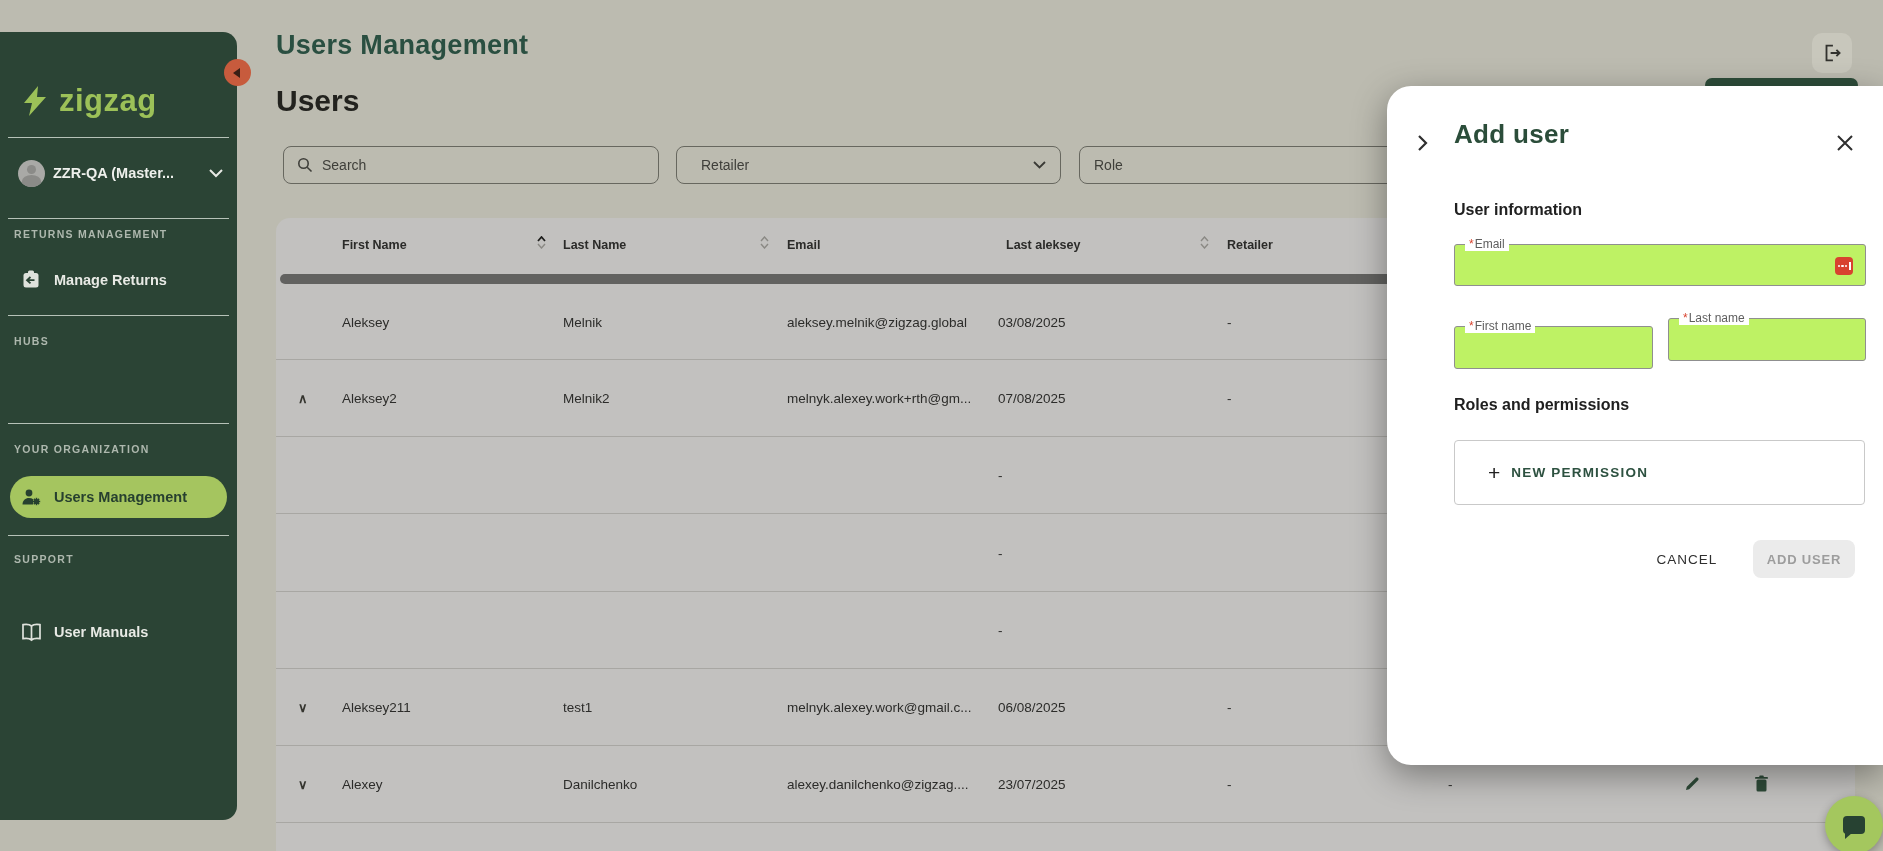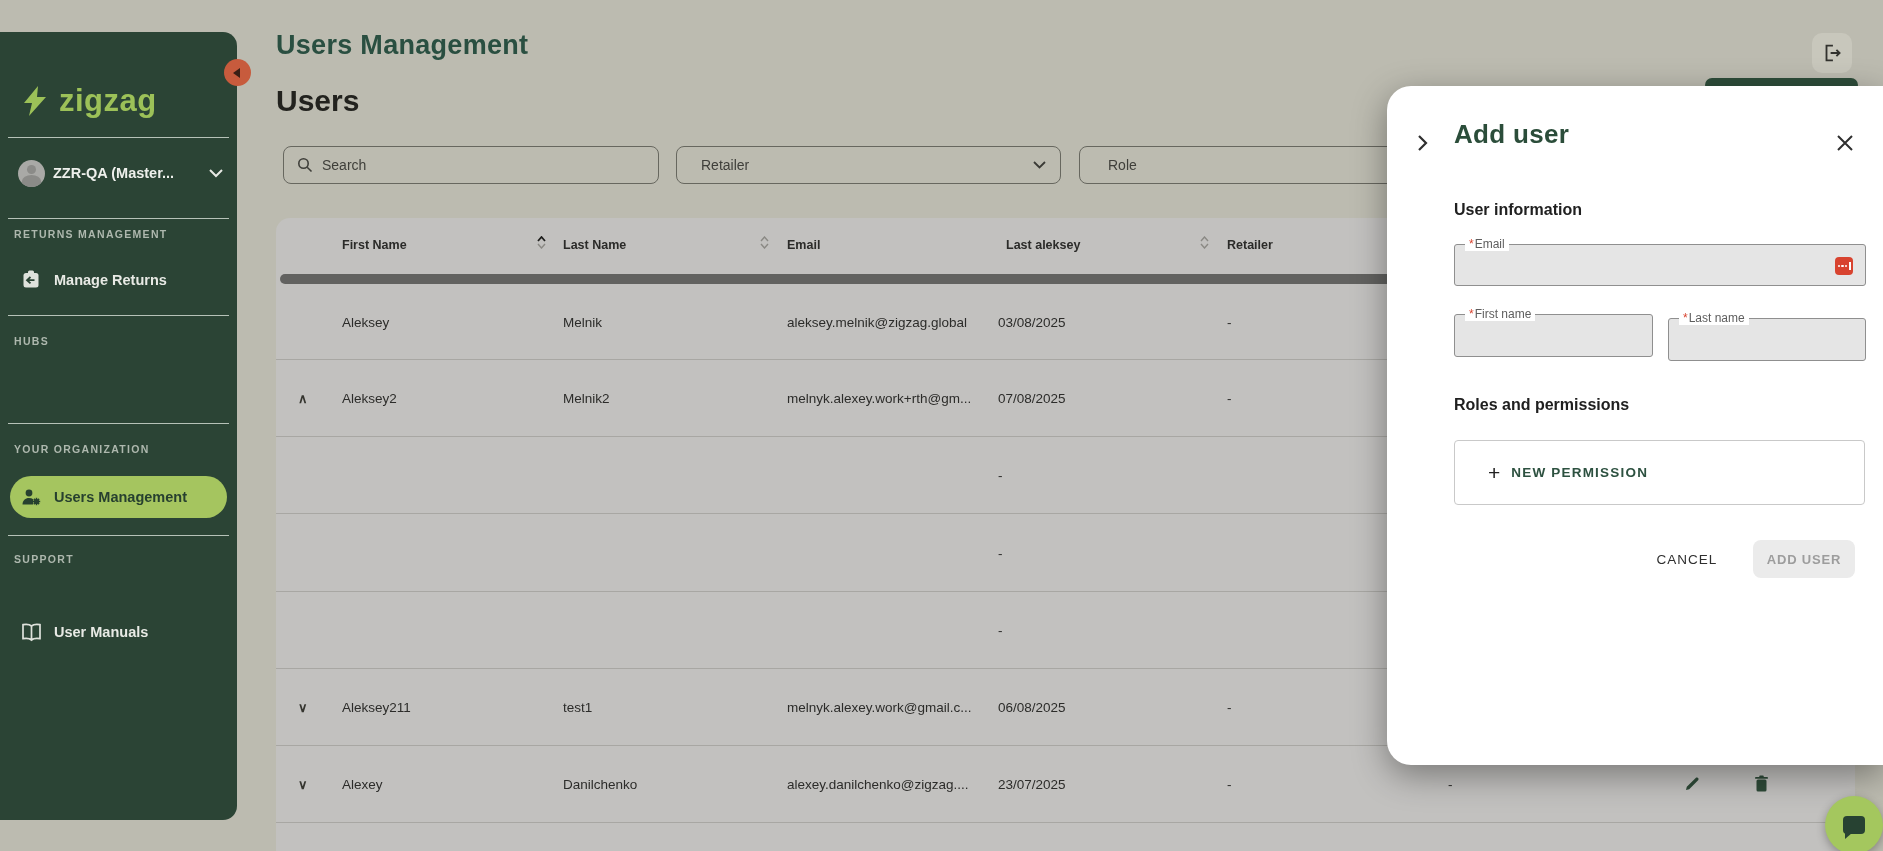--- a/index.html
+++ b/index.html
@@ -38,21 +38,21 @@
   
   .filter-box { position:absolute; top:146px; height:38px; border:1px solid #67675f; border-radius:8px;
     background:transparent; display:flex; align-items:center; color:#3f3f3a; font-size:14px; }
   .filter-search { left:283px; width:376px; }
   .filter-search .mag { margin:0 9px 0 13px; color:#3f3f3a; }
   .filter-search input { border:none; outline:none; background:transparent; font-size:14px; color:#3f3f3a;
     font-family:"Liberation Sans",sans-serif; width:300px; }
   .filter-search input::placeholder { color:#3f3f3a; opacity:1; }
   .filter-retailer { left:676px; width:385px; padding:0 14px 0 24px; }
   .filter-retailer .chev { margin-left:auto; color:#3a3a35; }
-  .filter-role { left:1079px; width:520px; padding:0 28px; }
+  .filter-role { left:1079px; width:520px; padding:0 14px; }
 
   
   .table-card { position:absolute; left:276px; top:218px; width:1579px; height:642px;
     background:#c2c1bf; border-radius:14px 14px 0 0; }
   .thead { position:absolute; left:0; top:0; width:100%; height:55px; }
   .th { position:absolute; top:20px; font-size:12.5px; font-weight:bold; color:#2b2b29; }
   .sortpair { position:absolute; top:18px; display:flex; flex-direction:column; gap:1px; align-items:center; }
   .sortpair svg { display:block; }
   .hscroll { position:absolute; left:4px; top:56px; width:1571px; height:10px; background:#626260; border-radius:6px; }
   .rows { position:absolute; left:0; top:66px; width:100%; }
@@ -75,27 +75,27 @@
   .hidden-primary-sliver { position:absolute; left:1705px; top:78px; width:153px; height:14px;
     background:#2e4d3a; border-radius:8px; z-index:5; }
 
   
   .drawer { position:absolute; left:1387px; top:86px; width:496px; height:679px; background:#ffffff;
     border-radius:24px 0 0 24px; box-shadow:0 10px 34px rgba(0,0,0,.38); z-index:50; }
   .drawer-collapse { position:absolute; left:24px; top:46px; width:24px; height:24px; color:#2f2f2f; }
   .drawer-title { position:absolute; left:67px; top:33px; font-size:26px; font-weight:bold; color:#2b4d3a; letter-spacing:.3px; }
   .drawer-close { position:absolute; left:447px; top:46px; width:24px; height:24px; color:#2f2f2f; }
   .drawer-h2 { position:absolute; left:67px; font-size:16px; font-weight:bold; color:#202020; }
-  .fld { position:absolute; border:1px solid #8f8f8f; border-radius:3px; background:#e5e5e5; }
+  .fld { position:absolute; border:1px solid #8f8f8f; border-radius:3px; background:#bef264; }
   .fld-label { position:absolute; top:-8px; left:10px; background:#fff; padding:0 4px; font-size:12px; color:#5e5e5e; }
   .req { color:#d8432f; margin-right:1px; }
   .fld input { position:absolute; inset:0; border:none; outline:none; background:transparent; border-radius:8px;
     padding:0 12px; font-family:"Liberation Sans",sans-serif; font-size:14px; color:#222; }
   .f-email { left:67px; top:158px; width:412px; height:42px; }
-  .f-first { left:67px; top:228px; width:199px; height:43px;padding-left:8px; }
+  .f-first { left:67px; top:240px; width:199px; height:43px;padding-left:8px; }
   .f-last  { left:281px; top:232px; width:198px; height:43px; }
   .pm-badge { position:absolute; right:12px; top:12px; width:18px; height:18px; background:#d8432f; border-radius:4px;
     display:flex; align-items:center; justify-content:center; gap:1px; }
   .pm-badge i { width:2.5px; height:2.5px; border-radius:50%; background:#fff; display:block; }
   .pm-badge b { width:1.5px; height:8px; background:#fff; display:block; margin-left:1px; }
   .perm-box { position:absolute; left:67px; top:354px; width:411px; height:65px; border:1px solid #c9c9c9; border-radius:4px;
     display:flex; align-items:center; padding-left:33px; gap:11px; cursor:pointer; }
   .perm-plus { font-size:21px; color:#222; font-weight:normal; line-height:1; }
   .perm-text { font-size:13.5px; font-weight:bold; letter-spacing:1.2px; color:#2d5140; }
   .btn-cancel { position:absolute; left:250px; top:455px; width:100px; height:36px; background:transparent; border:none;

